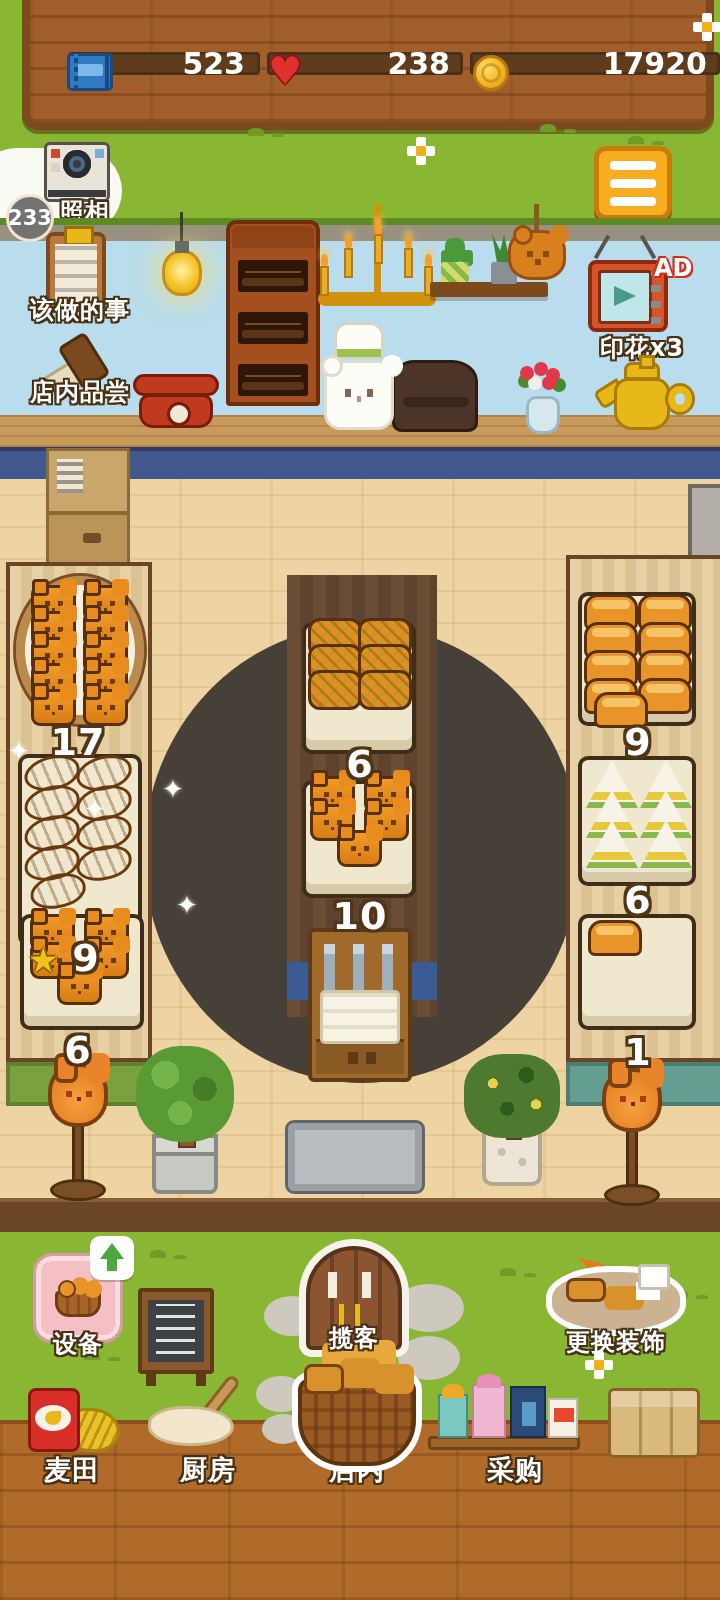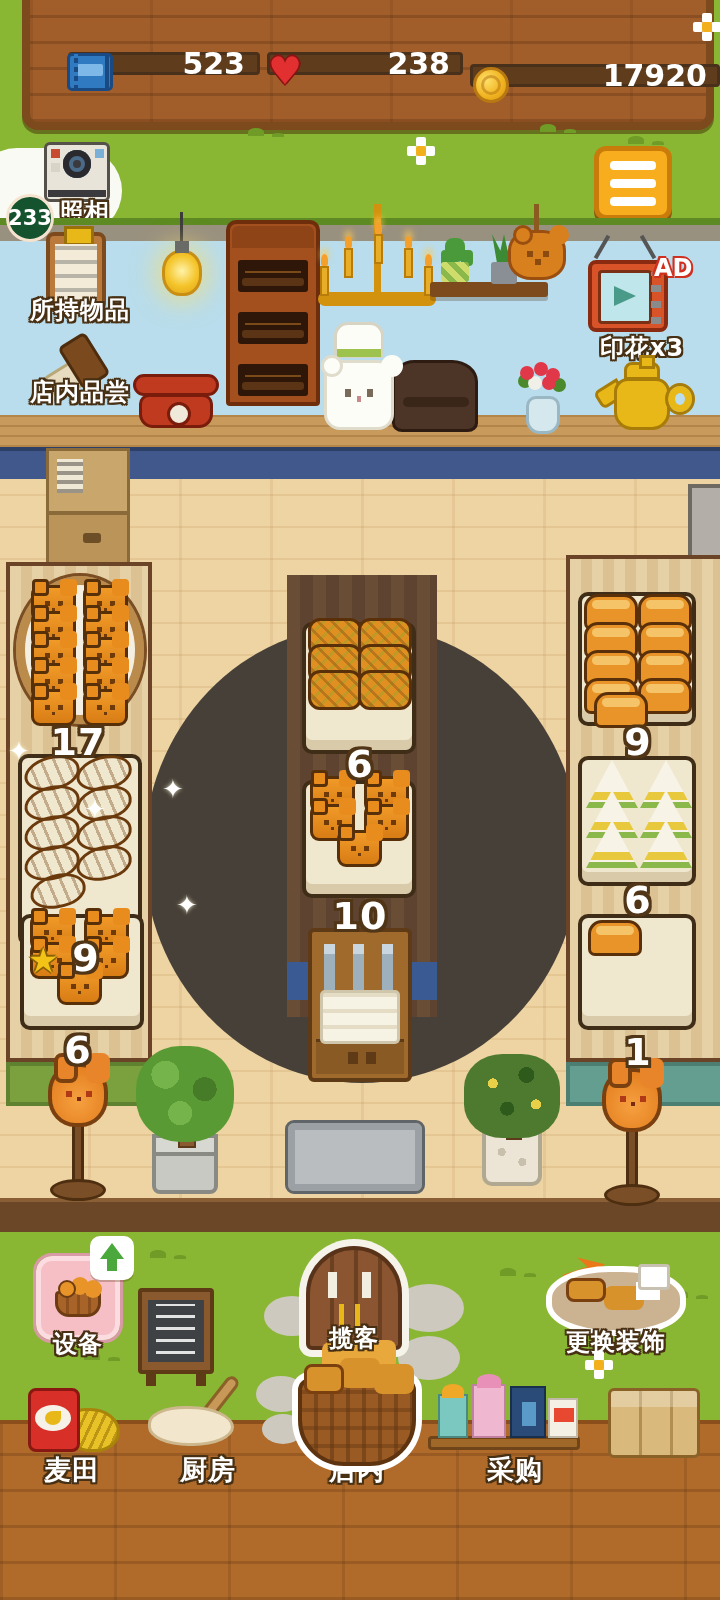--- a/index.html
+++ b/index.html
@@ -52,21 +52,21 @@
 
   
   .cam-bubble{left:-26px;top:148px;width:148px;height:86px;background:#fdfdfb;border-radius:44px;opacity:.96;}
   .camera{left:44px;top:142px;width:66px;height:60px;background:#e8e4da;border:3px solid #55504a;
     border-radius:6px;box-sizing:border-box;}
   .camera::before{content:"";position:absolute;left:16px;top:5px;width:28px;height:28px;
     background:#3a3a3e;border-radius:50%;box-shadow:inset 0 0 0 6px #2a2a2e,inset 0 0 0 10px #4a6a8a;}
   .camera::after{content:"";position:absolute;left:4px;top:4px;width:9px;height:9px;background:#c84a30;
     box-shadow:44px 0 0 #7ab0d8,0 14px 0 #d8d4c8;}
   .cam-slot{left:48px;top:190px;width:58px;height:7px;background:#3a3a3e;}
-  .badge233{left:6px;top:194px;width:48px;height:48px;border-radius:50%;background:#14532d;
+  .badge233{left:6px;top:194px;width:48px;height:48px;border-radius:50%;background:#737373;
     border:3px solid #f6e3cf;box-sizing:border-box;display:flex;align-items:center;justify-content:center;
     font-size:21px;font-weight:bold;color:#fff;z-index:3;}
   .cam-label{left:50px;top:196px;width:70px;}
   .menu-btn{left:594px;top:146px;width:78px;height:74px;background:#f7ad1e;border:5px solid #c97c0a;
     border-radius:12px;box-sizing:border-box;box-shadow:0 4px 0 #8a5a10;display:flex;flex-direction:column;
     justify-content:center;align-items:center;gap:9px;}
   .menu-btn i{display:block;width:46px;height:9px;background:#fff;border-radius:4px;}
 
   
   .shop{left:0;top:218px;width:720px;height:1014px;}
@@ -385,21 +385,21 @@
   <div class="abs sign">
     <div class="abs pillrow">
       <div class="pill" style="width:192px;padding-right:12px;">
         <span class="icon-ticket"></span>
         <span class="val">523</span>
       </div>
       <div class="pill" style="width:196px;">
         <span class="icon-heart">♥</span>
         <span class="val">238</span>
       </div>
-      <div class="pill" style="flex:1;margin-top:12px;">
+      <div class="pill" style="flex:1;">
         <span class="icon-coin"></span>
         <span class="val">17920</span>
       </div>
     </div>
   </div>
 
   <div class="abs flower" style="left:408px;top:138px;"></div>
   <div class="abs flower" style="left:694px;top:14px;"></div>
   <div class="abs tuft" style="left:248px;top:128px;"></div>
   <div class="abs tuft" style="left:540px;top:124px;"></div>
@@ -451,21 +451,21 @@
     <div class="abs tv-ant" style="left:600px;top:16px;transform:rotate(30deg);"></div>
     <div class="abs tv-ant" style="left:646px;top:16px;transform:rotate(-30deg);"></div>
     <div class="abs tv">
       <div class="tv-play"></div>
       <div class="tv-knobs"></div>
     </div>
     <div class="abs ad">AD</div>
     <div class="abs px lbl stamp-lbl">印花x3</div>
 
     <div class="abs clipboard"></div>
-    <div class="abs px lbl todo-lbl">所持物品</div>
+    <div class="abs px lbl todo-lbl">该做的事</div>
     <div class="abs brush">
       <div class="brush-paint"></div>
         <div class="brush-tip"></div>
         <div class="brush-handle"></div>
     </div>
     <div class="abs px lbl decor-lbl">店内品尝</div>
 
     <div class="abs chef">
       <div class="chef-hat"></div>
         <div class="chef-head"></div>

